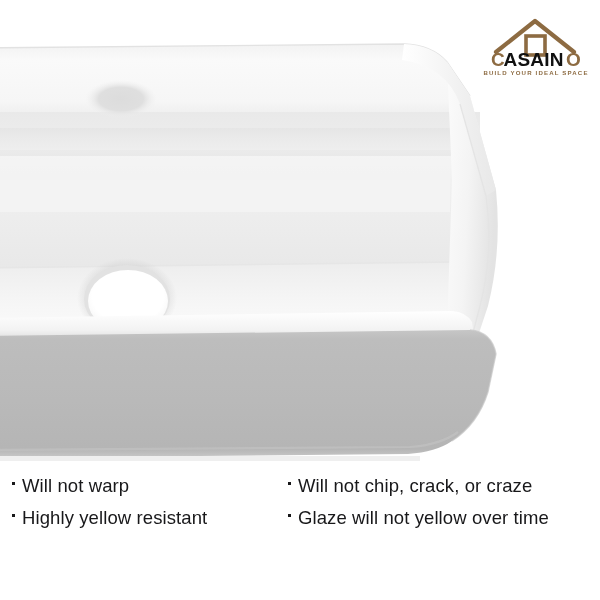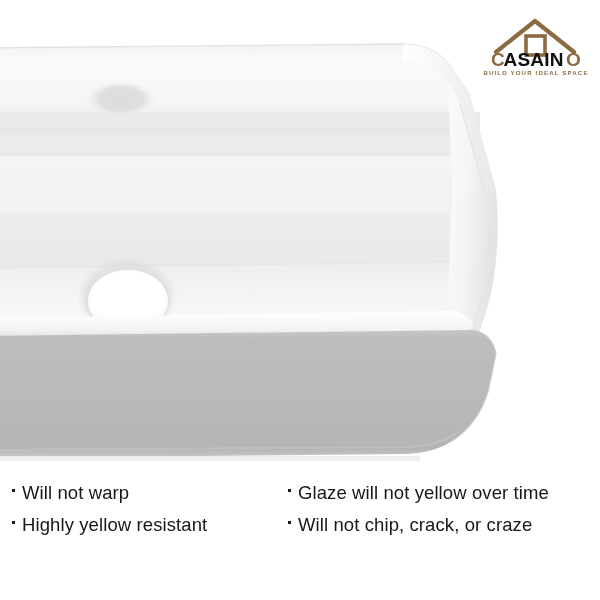--- a/index.html
+++ b/index.html
@@ -59,21 +59,21 @@
   .features {
     position: absolute;
     left: 0;
     top: 468px;
     width: 600px;
     height: 132px;
     background: #ffffff;
   }
   .feature-col {
     position: absolute;
-    top: 9px;
+    top: 2px;
   }
   .feature-col.left  { left: 12px;  width: 286px; }
   .feature-col.right { left: 288px; width: 306px; }
 
   .feature-item {
     display: flex;
     align-items: baseline;
     font-size: 18.5px;
     line-height: 32px;
     color: #18181a;
@@ -267,22 +267,22 @@
       </div>
       <div class="feature-item">
         <span class="bullet"></span>
         <span class="feature-text">Highly yellow resistant</span>
       </div>
     </div>
 
     <div class="feature-col right">
       <div class="feature-item">
         <span class="bullet"></span>
+        <span class="feature-text">Will not chip, crack, or craze</span>
+      </div>
+      <div class="feature-item">
+        <span class="bullet"></span>
         <span class="feature-text">Glaze will not yellow over time</span>
-      </div>
-      <div class="feature-item">
-        <span class="bullet"></span>
-        <span class="feature-text">Will not chip, crack, or craze</span>
       </div>
     </div>
 
   </div>
 </div>
 
 </body></html>

